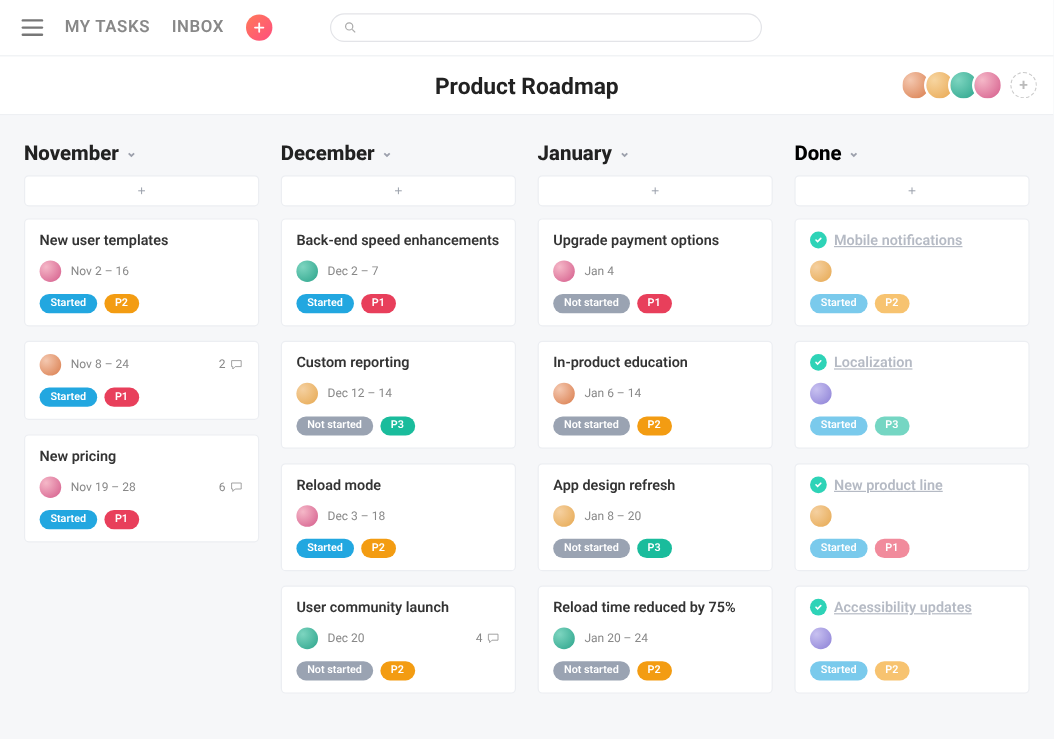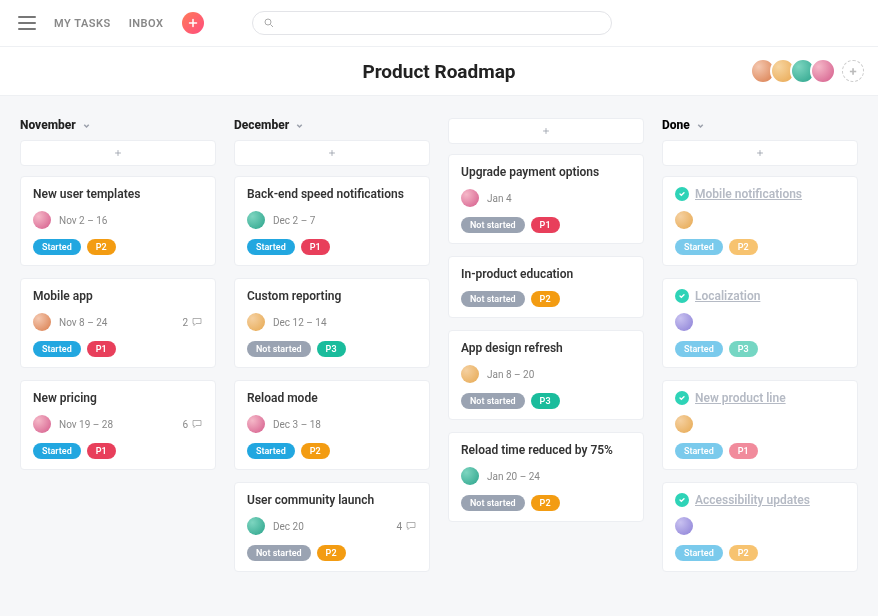--- a/index.html
+++ b/index.html
@@ -17,21 +17,21 @@
     align-items: center;
     padding: 0 18px;
     gap: 18px;
   }
   .hamburger {
     width: 18px; height: 14px;
     display: flex; flex-direction: column; justify-content: space-between;
     cursor: pointer;
   }
   .hamburger span { display:block; height:2px; background:#777; border-radius:1px; }
-  .nav-link { font-size: 11px; font-weight:600; letter-spacing:0.5px; color:#888; cursor:pointer;text-align:right; }
+  .nav-link { font-size: 14px; font-weight:600; letter-spacing:0.5px; color:#888; cursor:pointer;text-align:right; }
   .add-btn {
     width: 22px; height:22px; border-radius:50%;
     background: linear-gradient(135deg,#ff7a59,#ff4d7e);
     display:flex; align-items:center; justify-content:center;
     color:#fff; cursor:pointer;
   }
   .add-btn svg { width:12px; height:12px; }
   .search {
     flex: 0 0 360px;
     margin-left: 30px;
@@ -77,21 +77,21 @@
   }
 
   .board {
     display:flex;
     padding: 22px 20px 14px 20px;
     gap: 18px;
   }
   .column { flex:1; min-width:0; }
   .col-header {
     display:flex; align-items:center; gap:6px;
-    font-size:12px; font-weight:800; color:#222;
+    font-size:17px; font-weight:800; color:#222;
     cursor:pointer; margin-bottom:8px;
   }
   .col-header.done-col { color:#000000; }
   .chev { width:9px; height:9px; }
   .chev path { stroke:#9ca0ac; stroke-width:2; fill:none; }
 
   .add-card {
     background:#fff; border:1px solid #eceef2; border-radius:4px;
     height:26px; display:flex; align-items:center; justify-content:center;
     cursor:pointer; margin-bottom:10px;
@@ -197,23 +197,20 @@
         <div class="meta-row">
           <div class="card-avatar av-4"></div>
           <span class="card-date">Nov 2 – 16</span>
         </div>
         <div class="pill-row">
           <span class="pill" style="background: rgb(34, 167, 224);">Started</span>
           <span class="pill" style="background: rgb(243, 156, 18);">P2</span>
         </div>
       </div>
       <div class="card">
-        <div class="card-title">
-          <span>Mobile app</span>
-        </div>
         <div class="meta-row">
           <div class="card-avatar av-1"></div>
           <span class="card-date">Nov 8 – 24</span>
           <span class="comments">
             <span>2</span>
             <svg viewBox="0 0 24 24">
               <path d="M4 5h16v10H10l-4 4v-4H4z" stroke-width="1.5"></path>
             </svg>
           </span>
         </div>
@@ -249,21 +246,21 @@
           <path d="M3 5l3 3 3-3"></path>
         </svg>
       </div>
       <div class="add-card">
         <svg viewBox="0 0 24 24">
           <path d="M12 6v12M6 12h12" stroke-width="2" stroke-linecap="round"></path>
         </svg>
       </div>
       <div class="card">
         <div class="card-title">
-          <span>Back-end speed notifications</span>
+          <span>Back-end speed enhancements</span>
         </div>
         <div class="meta-row">
           <div class="card-avatar av-3"></div>
           <span class="card-date">Dec 2 – 7</span>
         </div>
         <div class="pill-row">
           <span class="pill" style="background: rgb(34, 167, 224);">Started</span>
           <span class="pill" style="background: rgb(232, 63, 91);">P1</span>
         </div>
       </div>
@@ -307,20 +304,26 @@
             </svg>
           </span>
         </div>
         <div class="pill-row">
           <span class="pill" style="background: rgb(154, 163, 178);">Not started</span>
           <span class="pill" style="background: rgb(243, 156, 18);">P2</span>
         </div>
       </div>
     </div>
     <div class="column">
+      <div class="col-header">
+        <span>January</span>
+        <svg class="chev" viewBox="0 0 12 12">
+          <path d="M3 5l3 3 3-3"></path>
+        </svg>
+      </div>
       <div class="add-card">
         <svg viewBox="0 0 24 24">
           <path d="M12 6v12M6 12h12" stroke-width="2" stroke-linecap="round"></path>
         </svg>
       </div>
       <div class="card">
         <div class="card-title">
           <span>Upgrade payment options</span>
         </div>
         <div class="meta-row">
@@ -328,20 +331,24 @@
           <span class="card-date">Jan 4</span>
         </div>
         <div class="pill-row">
           <span class="pill" style="background: rgb(154, 163, 178);">Not started</span>
           <span class="pill" style="background: rgb(232, 63, 91);">P1</span>
         </div>
       </div>
       <div class="card">
         <div class="card-title">
           <span>In-product education</span>
+        </div>
+        <div class="meta-row">
+          <div class="card-avatar av-1"></div>
+          <span class="card-date">Jan 6 – 14</span>
         </div>
         <div class="pill-row">
           <span class="pill" style="background: rgb(154, 163, 178);">Not started</span>
           <span class="pill" style="background: rgb(243, 156, 18);">P2</span>
         </div>
       </div>
       <div class="card">
         <div class="card-title">
           <span>App design refresh</span>
         </div>

